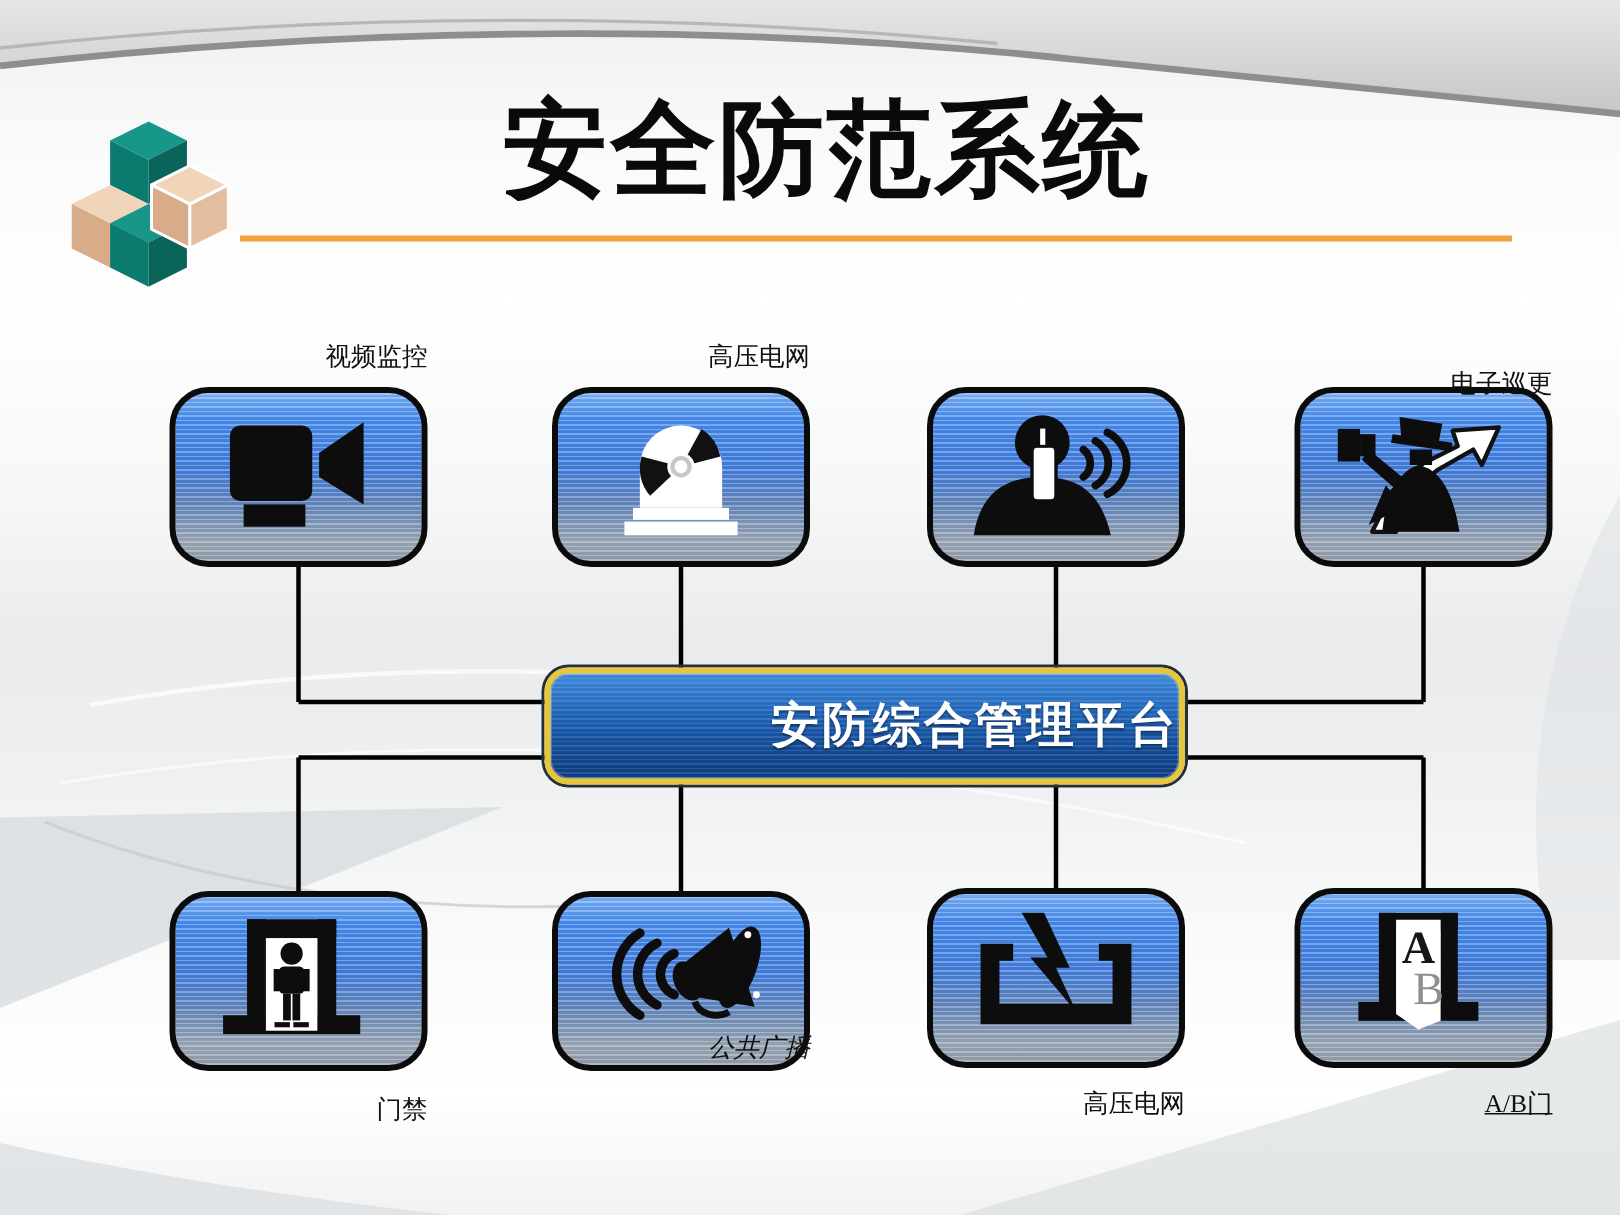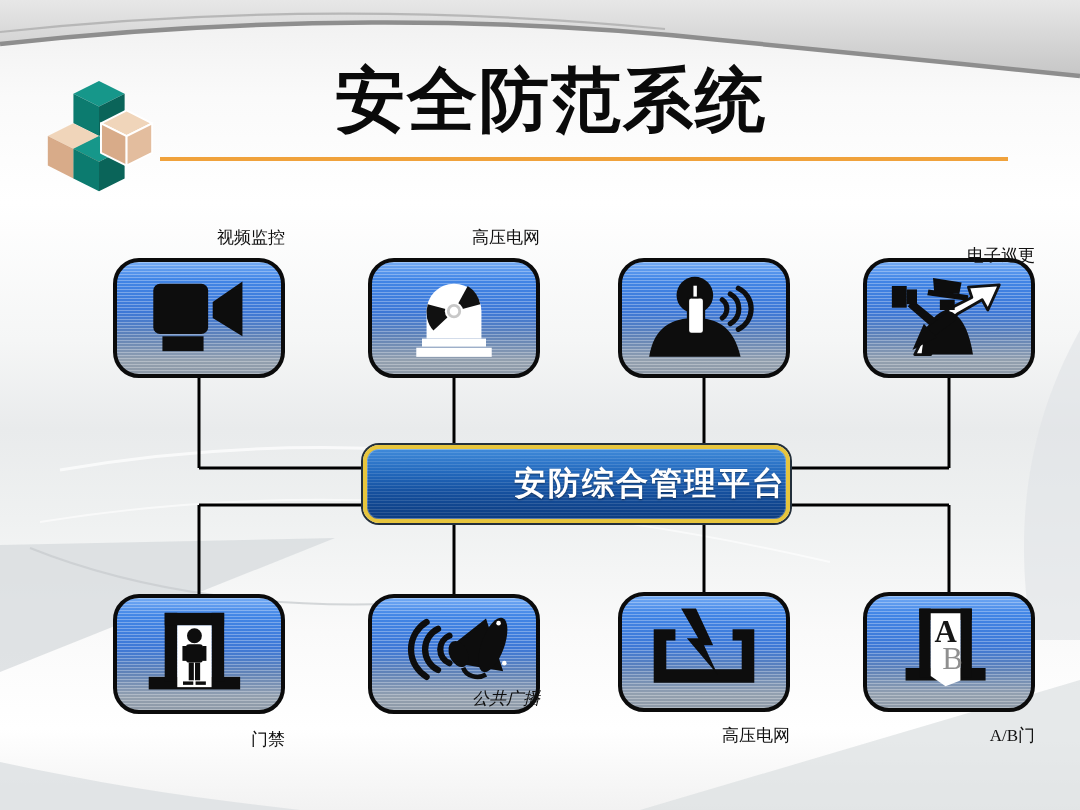--- a/index.html
+++ b/index.html
@@ -238,15 +238,15 @@
         <rect x="22" y="56" width="70" height="11"></rect>
         <rect x="34" y="4" width="10" height="60"></rect>
         <rect x="34" y="4" width="46" height="10"></rect>
         <rect x="70" y="4" width="10" height="60"></rect>
       </g>
       <polygon points="44,8 70,8 70,67 57,72 44,63" fill="#ffffff"></polygon>
       <text x="57" y="33" text-anchor="middle" font-size="27" font-weight="bold" fill="#161616">A</text>
       <text x="63" y="57" text-anchor="middle" font-size="27" fill="#8f8f8f">B</text>
     </svg>
   </div>
-  <div class="node-label" style="left:863px;top:724px;">A/B门</div>
+  <div class="node-label" style="left:863px;top:724px;text-decoration:underline;">A/B门</div>
 
 </div>
 
 </body></html>

